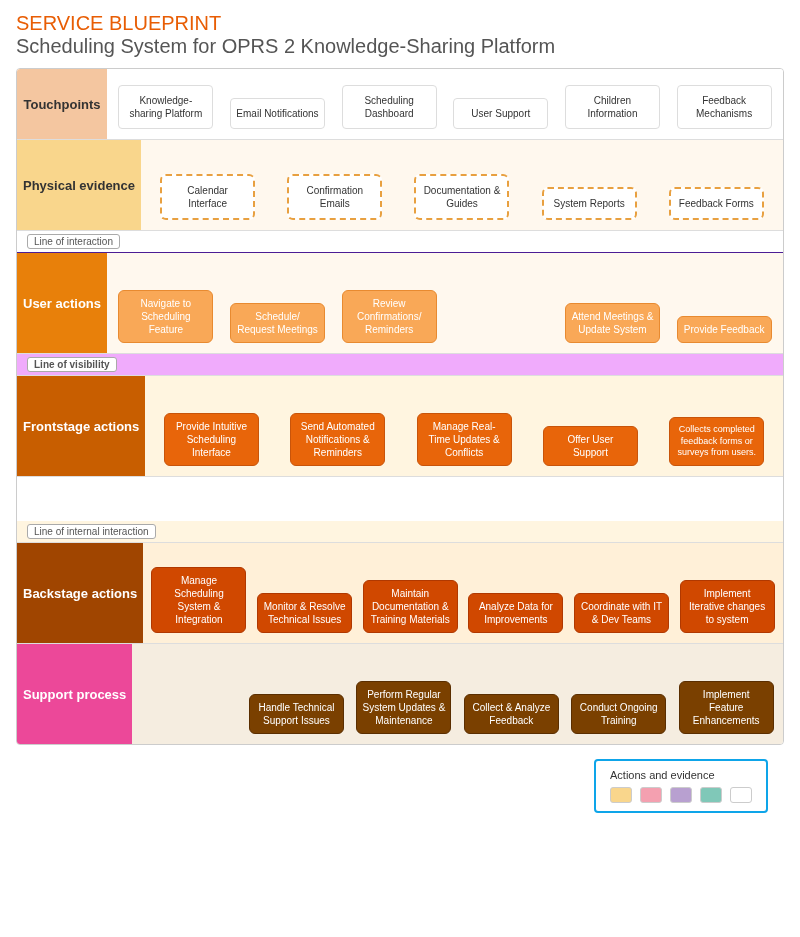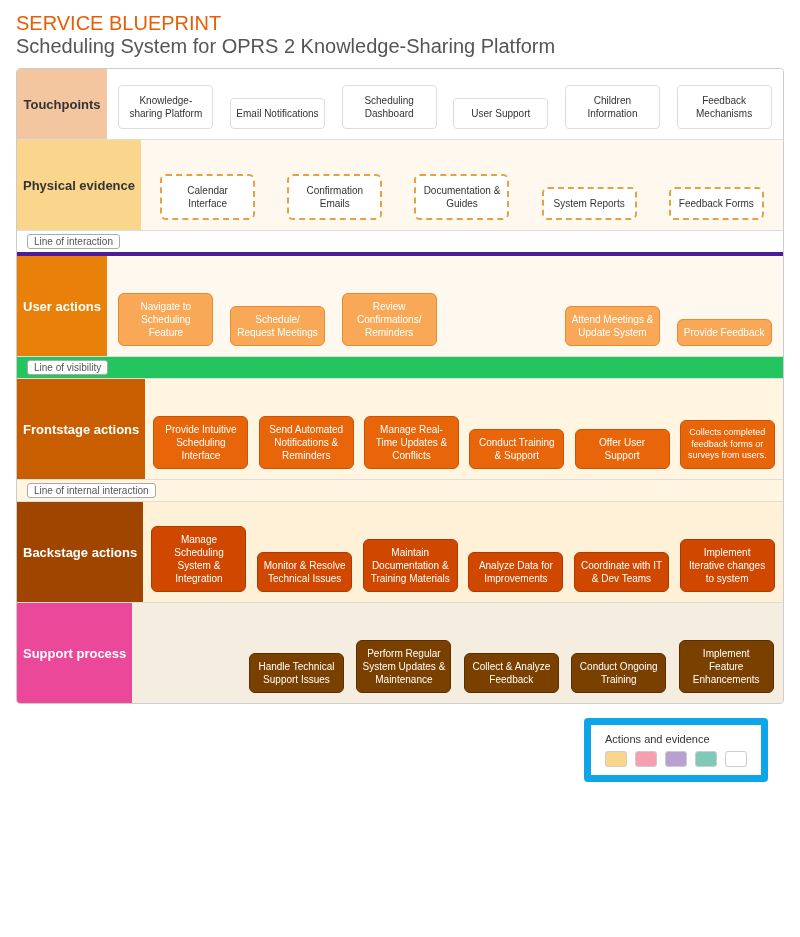--- a/index.html
+++ b/index.html
@@ -63,23 +63,23 @@
       align-items: center;
     }
     .line-row .line-badge {
       background: #fff;
       border: 1px solid #aaa;
       border-radius: 3px;
       padding: 1px 6px;
       font-size: 10px;
       color: #555;
     }
-    .line-row-interaction { background: #fff; border-bottom: 4px solid #4c1d95; }
-    .line-row-visibility { background: #22c55e; border-bottom: 1px solid #ddd; }
-    .line-row-internal { background: #fff5e0; border-bottom: 1px solid #ddd; }
+    .line-row-interaction { background: #fff; border-bottom: 1px solid #4c1d95; }
+    .line-row-visibility { background: #f0abfc; border-bottom: 1px solid #ddd; font-weight: bold; }
+    .line-row-internal { background: #fff5e0; border-bottom: 1px solid #ddd; margin-top: 44px; }
 
     
     .row-user { background: #fff8ee; border-bottom: 1px solid #ddd; }
     .row-user .row-label { background: #e8800a; color: #fff; min-height: 100px; text-align: center; }
 
     
     .row-frontstage { background: #fff5e0; border-bottom: 1px solid #ddd; }
     .row-frontstage .row-label { background: #c85e00; color: #fff; min-height: 100px; }
 
     
@@ -156,21 +156,21 @@
     }
 
     .legend-section {
       display: flex;
       justify-content: flex-end;
       padding: 8px 16px;
       margin-top: 6px;
     }
 
     .legend-box {
-      border: 7px solid #0ea5e9;
+      border: 2px solid #0ea5e9;
       padding: 8px 14px;
       border-radius: 4px;
       font-size: 11px;
     }
 
     .legend-title {
       color: #333;
       margin-bottom: 6px;
       font-size: 11px;
     }
@@ -249,21 +249,20 @@
     </div>
 
     <div class="row row-frontstage">
       <div class="row-label" style="background:#c85e00;color:#fff;font-size:13px;">
         <span>Frontstage actions</span>
       </div>
       <div class="row-content">
         <div class="card card-orange">Provide Intuitive Scheduling Interface</div>
         <div class="card card-orange">Send Automated Notifications &amp; Reminders</div>
         <div class="card card-orange">Manage Real-Time Updates &amp; Conflicts</div>
-        <div class="card card-orange">Conduct Training &amp; Support</div>
         <div class="card card-orange">Offer User Support</div>
         <div class="card card-orange" style="font-size:9px;">Collects completed feedback forms or surveys from users.</div>
       </div>
     </div>
 
     <div class="line-row line-row-internal">
       <span class="line-badge">Line of internal interaction</span>
     </div>
 
     <div class="row row-backstage">

